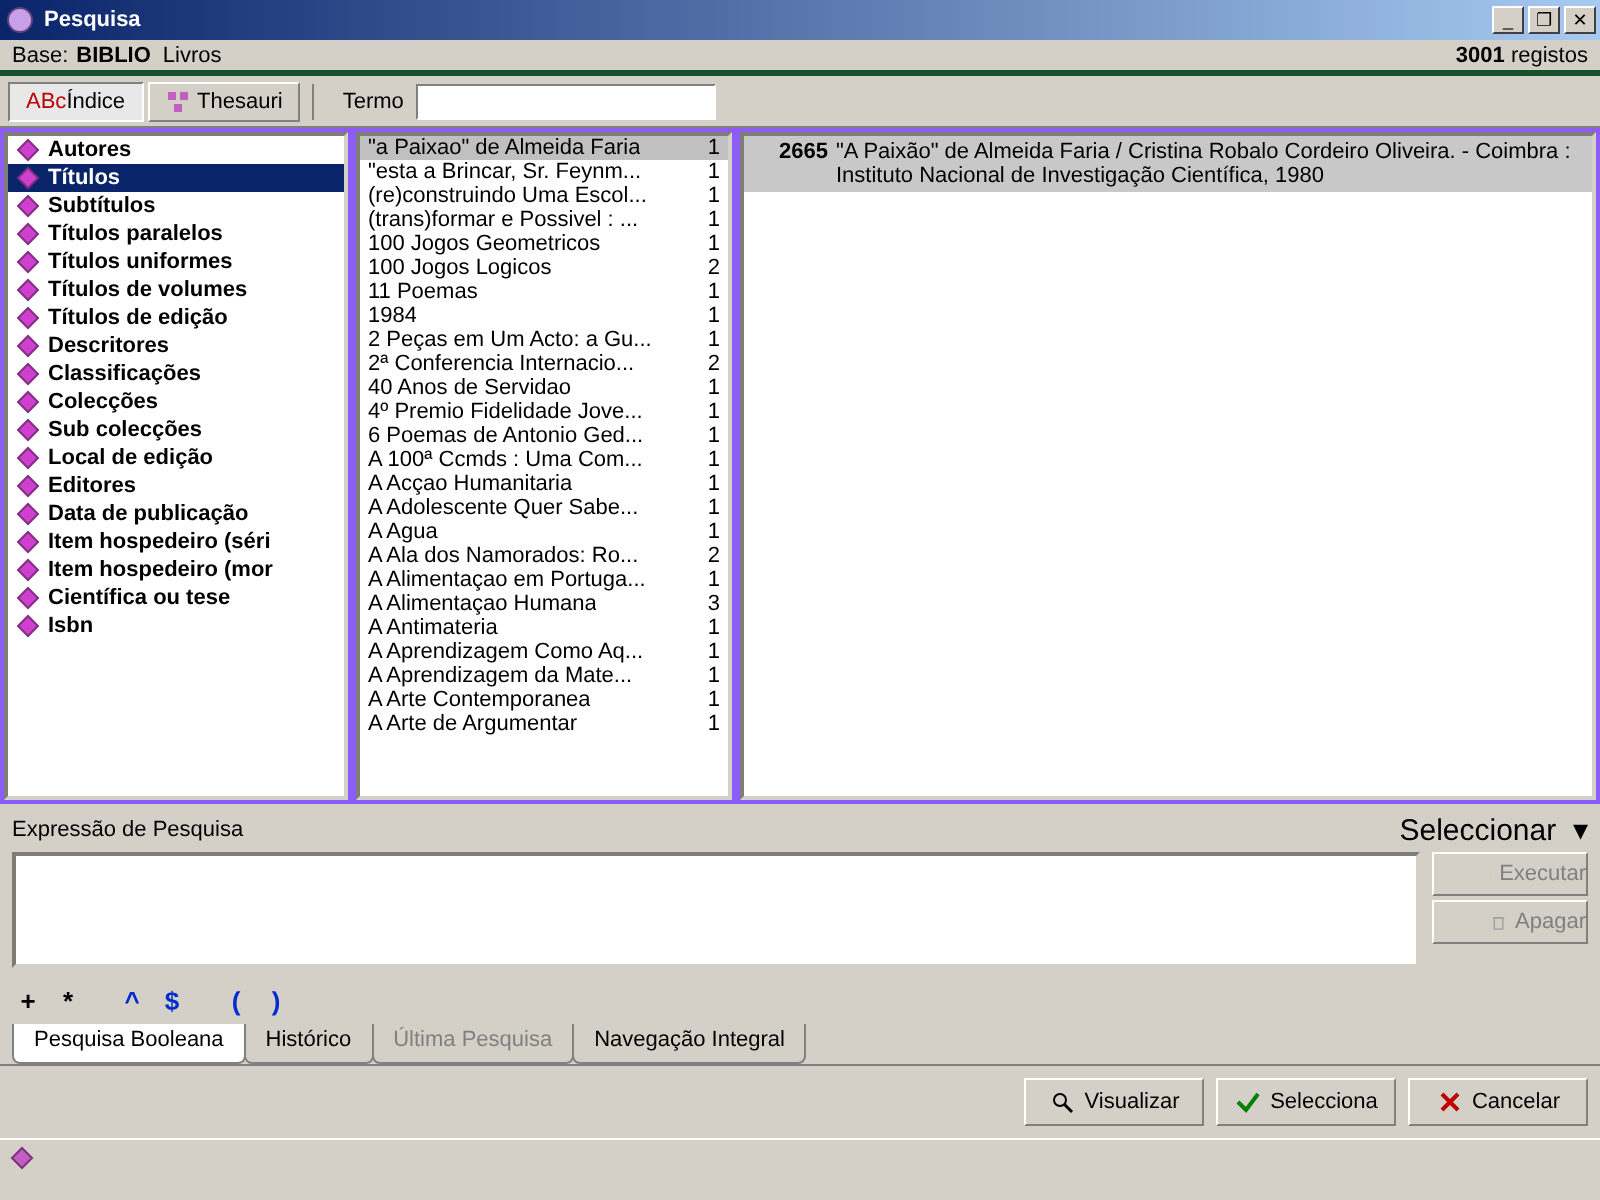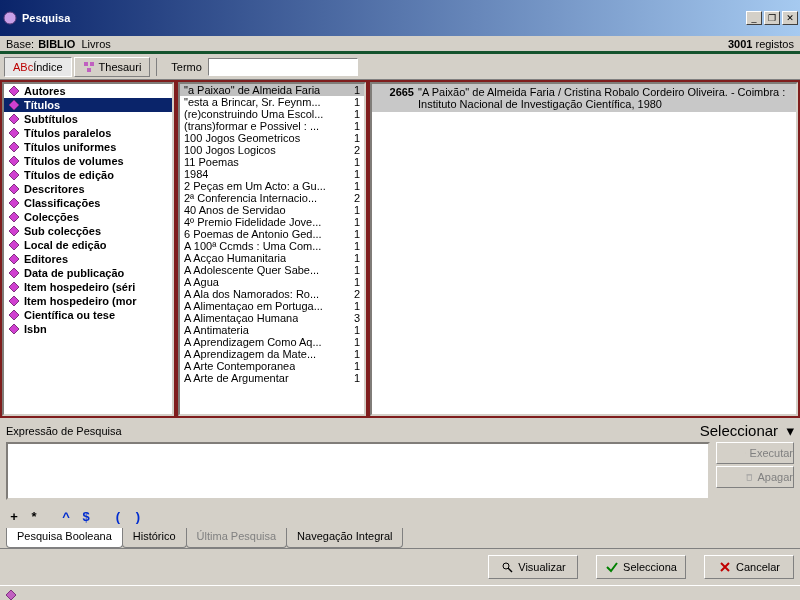--- a/index.html
+++ b/index.html
@@ -1,32 +1,32 @@
 <!DOCTYPE html>
 <html><head>
 <meta charset="utf-8">
 <style>
 * { box-sizing: border-box; margin: 0; padding: 0; }
 body { font-family: Tahoma, Arial, sans-serif; font-size: 11px; background: #d4d0c8; overflow: hidden; width: 800px; height: 600px; }
-.titlebar { background: linear-gradient(to right, #0a246a, #a6caf0); color: white; height: 36px; display: flex; align-items: center; padding: 0 2px; }
+.titlebar { background: linear-gradient(to right, #0a246a, #a6caf0); color: white; height: 20px; display: flex; align-items: center; padding: 0 2px; }
 .titlebar-icon { width: 16px; height: 16px; margin-right: 4px; display: inline-flex; }
 .titlebar-text { flex: 1; font-weight: bold; }
 .win-btn { width: 16px; height: 14px; background: #d4d0c8; border: 1px solid; border-color: #fff #404040 #404040 #fff; margin-left: 2px; font-size: 9px; display: flex; align-items: center; justify-content: center; cursor: pointer; color: black; }
 .base-bar { background: #d4d0c8; height: 18px; display: flex; align-items: center; padding: 2px 6px; border-bottom: 3px solid #14532d; }
 .base-bar .db { font-weight: bold; margin-left: 4px; margin-right: 6px; }
 .base-bar .spacer { flex: 1; }
 .base-bar .recs { text-align: right; }
 .num { font-weight: bold; }
 .toolbar { background: #d4d0c8; height: 26px; display: flex; align-items: center; padding: 2px 4px; gap: 2px; border-bottom: 1px solid #808080; }
 .tool-btn { height: 20px; padding: 1px 8px; border: 1px solid; border-color: #fff #808080 #808080 #fff; background: #d4d0c8; display: inline-flex; align-items: center; gap: 4px; cursor: pointer; font-size: 11px; }
 .tool-btn.active { border-color: #808080 #fff #fff #808080; background: #e8e8e8; }
 .termo-label { margin-left: 8px; margin-right: 4px; }
 .termo-input { height: 18px; width: 150px; border: 1px solid; border-color: #808080 #fff #fff #808080; background: #fff; padding: 0 4px; font-size: 11px; }
 .prefix { color: #b00; }
-.main { display: flex; height: 338px; background: #7f1d1d; }
+.main { display: flex; height: 338px; background: #8b5cf6; }
 .panel { background: #fff; border: 2px inset #d4d0c8; margin: 2px; overflow-y: auto; overflow-x: hidden; }
 .indices { width: 172px; }
 .terms { width: 188px; }
 .details { flex: 1; }
 .idx-item { display: flex; align-items: center; padding: 1px 4px; gap: 4px; cursor: pointer; white-space: nowrap; }
 .idx-item.selected { background: #0a246a; color: #fff; }
 .diamond { width: 12px; height: 12px; flex-shrink: 0; }
 .idx-item .label { font-weight: bold; }
 .term-row { display: flex; justify-content: space-between; padding: 0 4px; cursor: pointer; white-space: nowrap; }
 .term-row.selected { background: #c0c0c0; }
@@ -43,21 +43,21 @@
 .expr-buttons { display: flex; flex-direction: column; gap: 2px; width: 78px; }
 .btn { height: 22px; border: 1px solid; border-color: #fff #808080 #808080 #fff; background: #d4d0c8; cursor: pointer; display: flex; align-items: center; justify-content: center; gap: 4px; font-size: 11px; }
 .btn.disabled { color: #808080; padding-left: 28px; }
 .op-bar { display: flex; gap: 4px; padding: 4px 6px; align-items: center; }
 .op { width: 16px; height: 16px; display: flex; align-items: center; justify-content: center; cursor: pointer; font-weight: bold; font-size: 13px; }
 .op.blue { color: #002ccf; }
 .tabs { display: flex; padding: 0 6px; background: #d4d0c8; height:20px; }
 .tab { padding: 2px 10px; border: 1px solid #808080; border-top: none; background: #d4d0c8; font-size: 11px; cursor: pointer; border-radius: 0 0 4px 4px; margin-right: -1px; }
 .tab.active { background: #fff; }
 .tab.disabled { color: #808080; }
-.action-bar { display: flex; justify-content: flex-end; gap: 18px; padding: 6px; background: #d4d0c8; border-top: 1px solid #808080; }
+.action-bar { display: flex; justify-content: flex-end; gap: 6px; padding: 6px; background: #d4d0c8; border-top: 1px solid #808080; }
 .action-btn { width: 90px; height: 24px; border: 1px solid; border-color: #fff #808080 #808080 #fff; background: #d4d0c8; display: flex; align-items: center; justify-content: center; gap: 4px; cursor: pointer; font-size: 11px; }
 .status-bar { height: 18px; background: #d4d0c8; border-top: 1px solid #fff; display:flex; align-items:center; padding:0 4px; }
 svg { display: block; }
 </style>
 </head>
 <body>
 
 <div class="titlebar">
   <span class="titlebar-icon">
     <svg viewBox="0 0 16 16">

